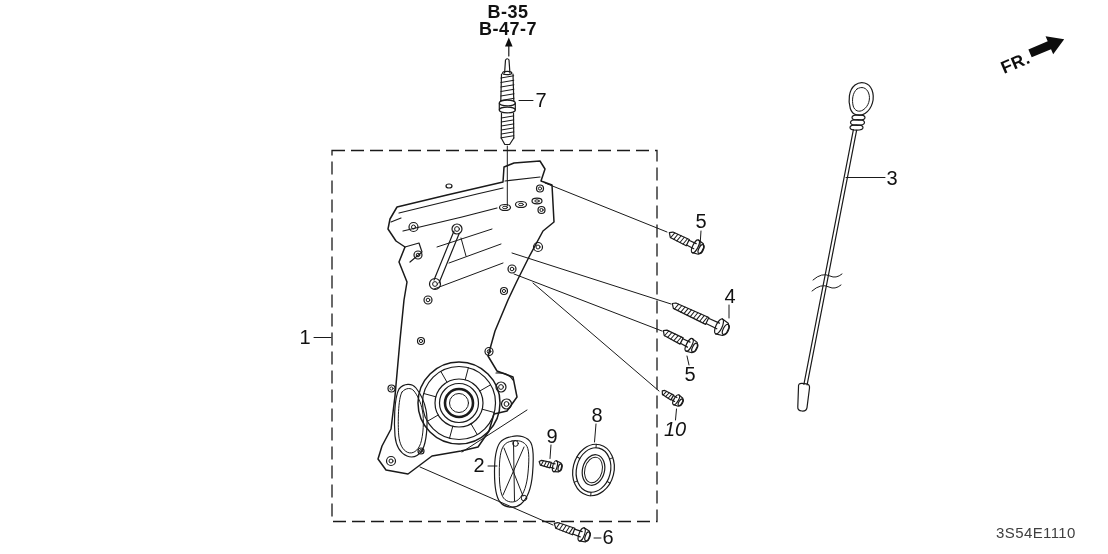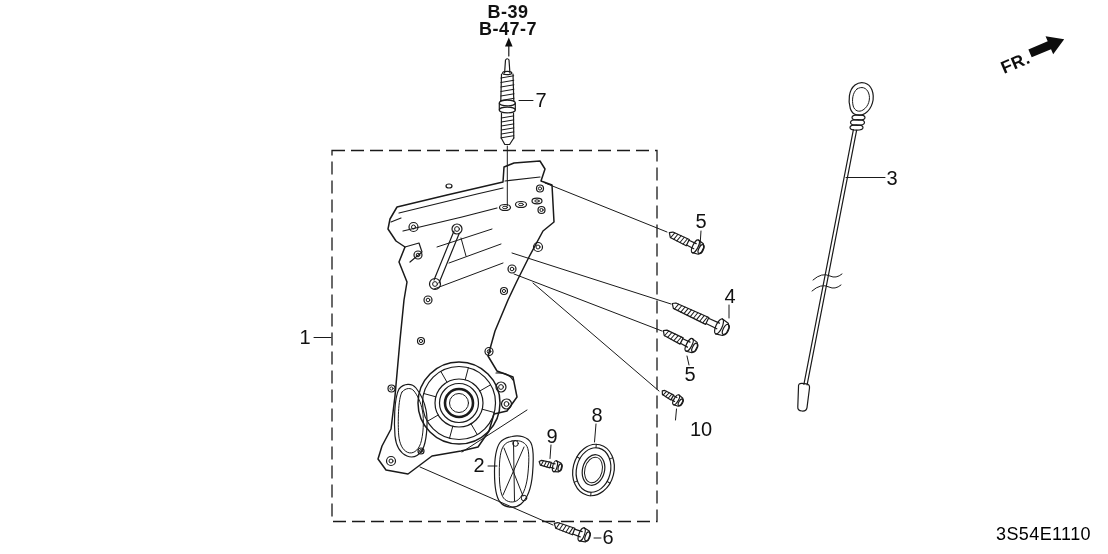--- a/index.html
+++ b/index.html
@@ -8,21 +8,21 @@
   .stage svg{position:absolute;left:0;top:0;}
   .p{fill:none;stroke:#1a1a1a;stroke-width:1.2;stroke-linecap:round;stroke-linejoin:round;}
   .outline{stroke-width:1.5;}
   .thin{stroke-width:1;}
   .thick{stroke-width:2.6;}
   .f{fill:#0d0d0d;stroke:none;}
   .callout{position:absolute;transform:translate(-50%,-50%);font-size:20px;line-height:1;
            color:#111;cursor:pointer;user-select:none;}
   .ref-top{position:absolute;left:438px;top:4px;width:140px;text-align:center;
            font-weight:bold;font-size:18px;line-height:16.5px;letter-spacing:.5px;}
-  .diagram-code{position:absolute;left:996px;top:524px;font-size:18px;color:#000000;letter-spacing:.4px;}
+  .diagram-code{position:absolute;left:996px;top:524px;font-size:15px;color:#404040;letter-spacing:.4px;}
   .fr-text{font-weight:bold;font-size:17.5px;fill:#0d0d0d;letter-spacing:.5px;}
 </style>
 </head>
 <body>
 
 <div class="stage">
 
   <svg width="1108" height="554" viewBox="0 0 1108 554">
     <defs>
       <g id="boltS">
@@ -182,31 +182,31 @@
       <path class="p" d="M798.5,387 Q798,383.2 802,383.4 L806.2,383.8 Q810,384.2 809.5,388 L807,407.6 Q806.4,411.4 801.9,411 Q797.4,410.6 797.8,406.8 Z"></path>
     </g>
 
     <g transform="translate(1004,74) rotate(-23)">
       <text class="fr-text" x="0" y="0">FR.</text>
       <polygon class="f" points="32,-13 53,-13 53,-18.5 69,-8.5 53,1 53,-4.5 32,-4.5"></polygon>
     </g>
   </svg>
 
   <div class="ref-top">
-    <div>B-39</div>
+    <div>B-35</div>
     <div>B-47-7</div>
   </div>
 
   <div>
       <div class="callout" style="left: 305px; top: 337px;">1</div>
       <div class="callout" style="left: 541px; top: 100px;">7</div>
       <div class="callout" style="left: 701px; top: 221px;">5</div>
       <div class="callout" style="left: 730px; top: 296px;">4</div>
       <div class="callout" style="left: 690px; top: 374px;">5</div>
-      <div class="callout" style="left: 701px; top: 429px;">10</div>
+      <div class="callout" style="left: 675px; top: 429px; font-style: italic;">10</div>
       <div class="callout" style="left: 892px; top: 178px;">3</div>
       <div class="callout" style="left: 597px; top: 415px;">8</div>
       <div class="callout" style="left: 552px; top: 436px;">9</div>
       <div class="callout" style="left: 479px; top: 465px;">2</div>
       <div class="callout" style="left: 608px; top: 537px;">6</div>
     </div>
 
   <div class="diagram-code">3S54E1110</div>
 </div>
 

